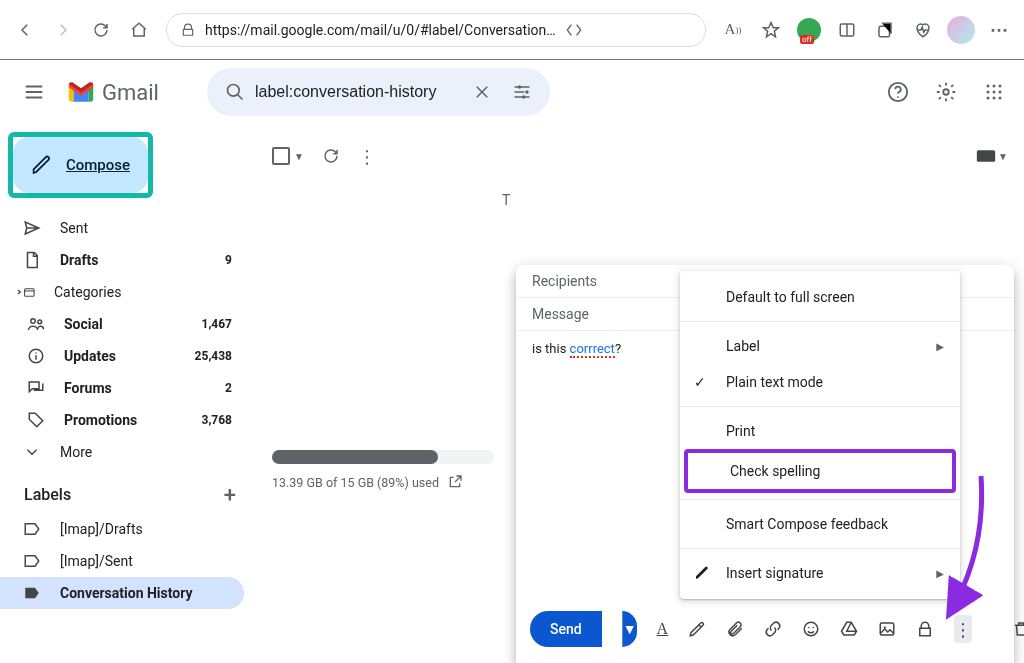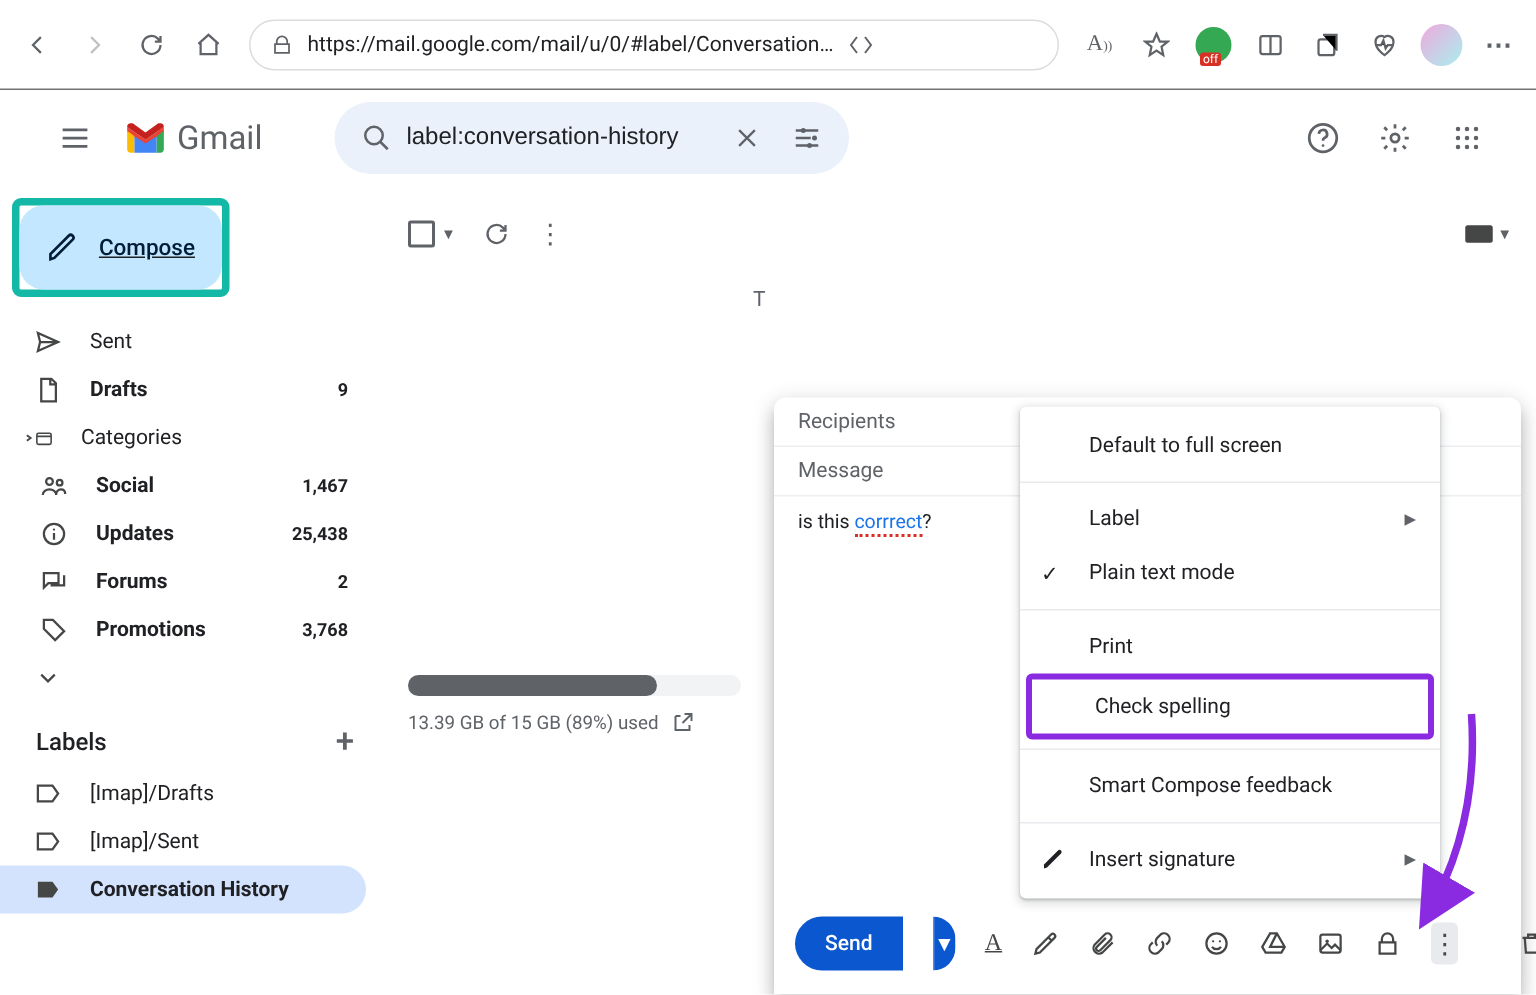--- a/index.html
+++ b/index.html
@@ -8,21 +8,21 @@
 
 .browser-bar { height: 60px; display: flex; align-items: center; padding: 0 8px; gap: 4px; border-bottom: 1px solid #737373; }
 .bb-btn { width: 34px; height: 34px; display: flex; align-items: center; justify-content: center; border-radius: 4px; color: #5f6368; }
 .url-box { flex: 1; height: 34px; display: flex; align-items: center; border: 1px solid #dadce0; border-radius: 17px; padding: 0 14px; margin: 0 6px; gap: 10px; color: #5f6368; }
 .url-box .url { font-size: 14px; white-space: nowrap; overflow: hidden; text-overflow: ellipsis; color: #202124; }
 .avatar-img { width: 28px; height: 28px; border-radius: 50%; background: linear-gradient(135deg,#ead,#aee); }
 .cm-badge { width: 24px; height: 24px; border-radius: 50%; background: #34a853; position: relative; }
 .cm-badge::after { content: "off"; position: absolute; bottom: -2px; left: 3px; background: #d93025; color: #fff; font-size: 8px; padding: 0 2px; border-radius: 2px; }
 
 
-.g-header { height: 64px; display: flex; align-items: center; padding: 0 26px; gap: 8px; }
+.g-header { height: 64px; display: flex; align-items: center; padding: 0 10px; gap: 8px; }
 .ham { width: 48px; height: 48px; display: flex; align-items: center; justify-content: center; }
 .g-logo { display: flex; align-items: center; gap: 6px; margin-right: 40px; }
 .g-logo .logomark { width: 30px; }
 .g-logo .logotext { font-size: 22px; color: #5f6368; font-weight: 400; }
 .search-bar { flex: 1; max-width: 590px; height: 48px; background: #eaf1fb; border-radius: 24px; display: flex; align-items: center; padding: 0 8px; }
 .search-bar .ic { width: 40px; height: 40px; display: flex; align-items: center; justify-content: center; color: #5f6368; }
 .search-bar input { flex: 1; border: none; background: transparent; font-size: 16px; outline: none; color: #202124; }
 .hdr-spacer { flex: 1; }
 .hdr-ic { width: 40px; height: 40px; display: flex; align-items: center; justify-content: center; color: #5f6368; border-radius: 50%; }
 
@@ -297,20 +297,21 @@
         </span>
       <span class="lbl">Promotions</span>
       <span class="cnt">3,768</span>
     </div>
     <div class="nav-item">
       <span class="ic">
           <svg width="18" height="18" viewBox="0 0 24 24">
             <path fill="none" stroke="currentColor" stroke-width="2" d="M6 9l6 6 6-6"></path>
           </svg>
         </span>
+      <span class="lbl">More</span>
     </div>
 
     <div class="labels-hdr">
       <span>Labels</span>
       <span style="font-size:22px;color:#5f6368">+</span>
     </div>
     <div class="nav-item">
       <span class="ic">
           <svg width="18" height="18" viewBox="0 0 24 24">
             <path fill="none" stroke="currentColor" stroke-width="2" d="M3 5h13l5 7-5 7H3z"></path>

